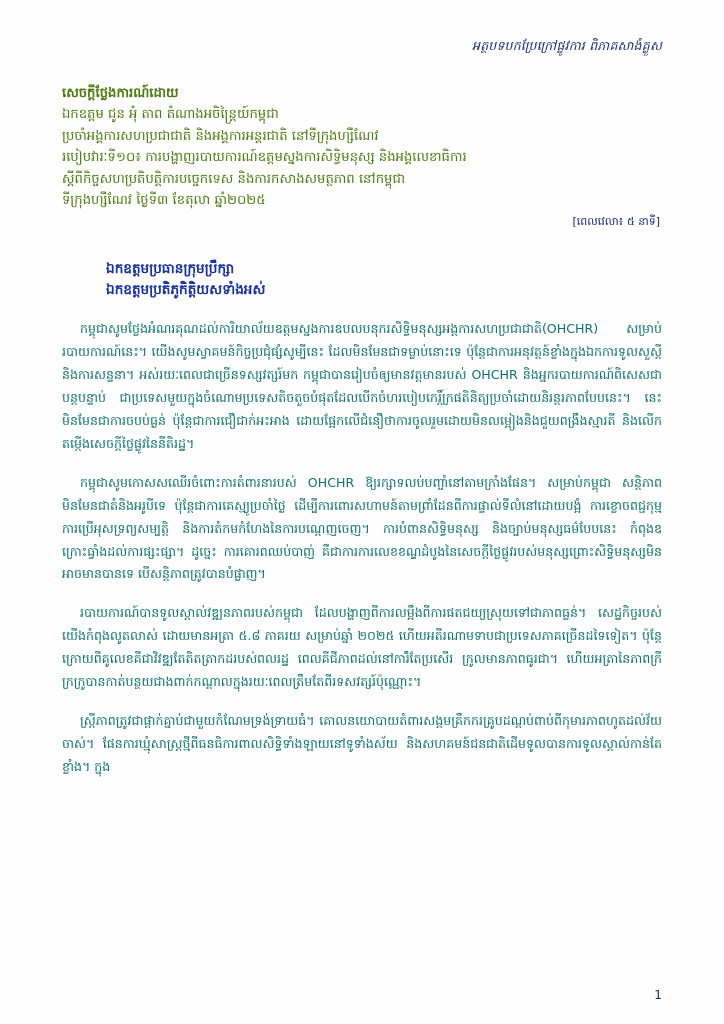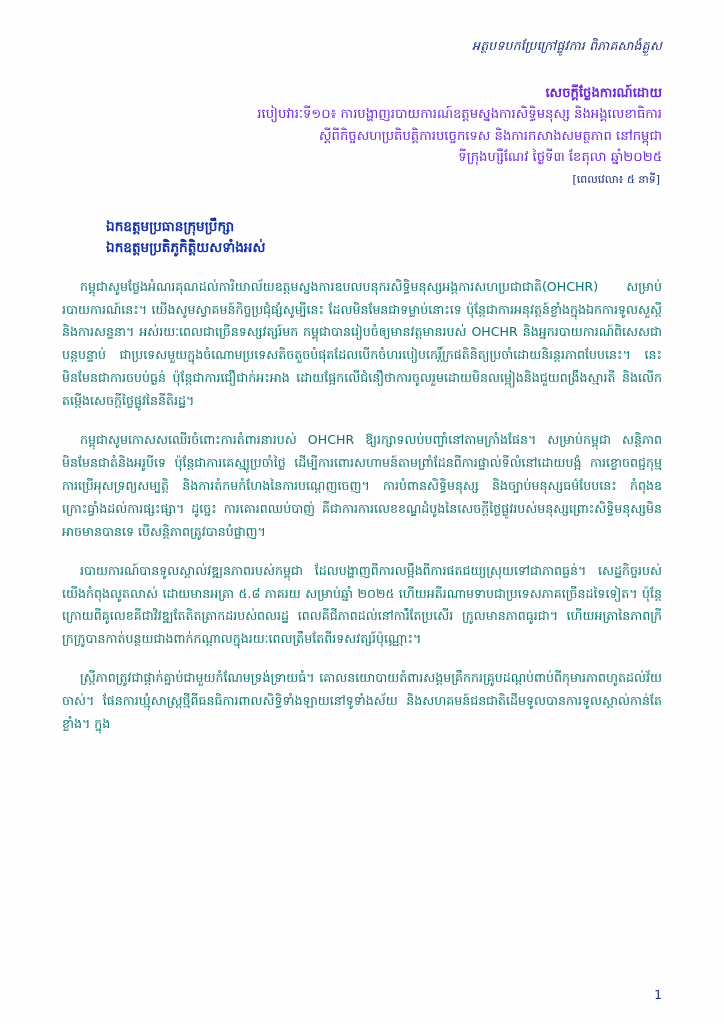--- a/index.html
+++ b/index.html
@@ -24,22 +24,22 @@
   }
   .header-line {
     text-align: right;
     font-size: 12.5px;
     color: #1c2f7a;
     font-style: italic;
     margin-bottom: 26px;
     letter-spacing: 0.2px;
   }
   .title-block {
-    text-align: right;
-    color: #6d28d9;
+    text-align: left;
+    color: #4d7c0f;
     font-size: 13.2px;
     line-height: 1.62;
   }
   .title-block div {
     white-space: nowrap;
   }
   .title-main {
     font-weight: bold;
   }
   .time-note {
@@ -83,20 +83,22 @@
 </style>
 </head>
 <body>
 
 <div class="page">
 
   <div class="header-line">អត្ថបទបកប្រែក្រៅផ្លូវការ ពិភាគសាងំគ្លួស</div>
 
   <div class="title-block">
     <div class="title-main">សេចក្ដីថ្លែងការណ៍ដោយ</div>
+    <div>ឯកឧត្តម ជូន អុំ តាព តំណាងអចិន្ត្រៃយ៍កម្ពុជា</div>
+    <div>ប្រចាំអង្គការសហប្រជាជាតិ និងអង្គការអន្តរជាតិ នៅទីក្រុងហ្សឺណែវ</div>
     <div>របៀបវារៈទី១០៖ ការបង្ហាញរបាយការណ៍ឧត្តមស្នងការសិទ្ធិមនុស្ស និងអង្គលេខាធិការ</div>
     <div>ស្ដីពីកិច្ចសហប្រតិបត្តិការបច្ចេកទេស និងការកសាងសមត្ថភាព នៅកម្ពុជា</div>
     <div>ទីក្រុងហ្សឺណែវ ថ្ងៃទី៣ ខែតុលា ឆ្នាំ២០២៥</div>
   </div>
 
   <div class="time-note">[ពេលវេលា៖ ៥ នាទី]</div>
 
   <div class="section-heading">
     <div>ឯកឧត្តមប្រធានក្រុមប្រឹក្សា</div>
     <div>ឯកឧត្តមប្រតិភូកិត្តិយសទាំងអស់</div>

